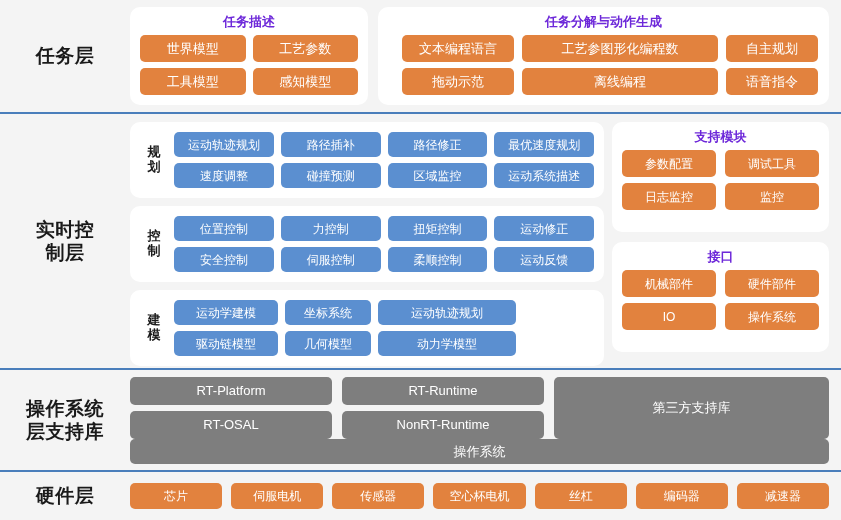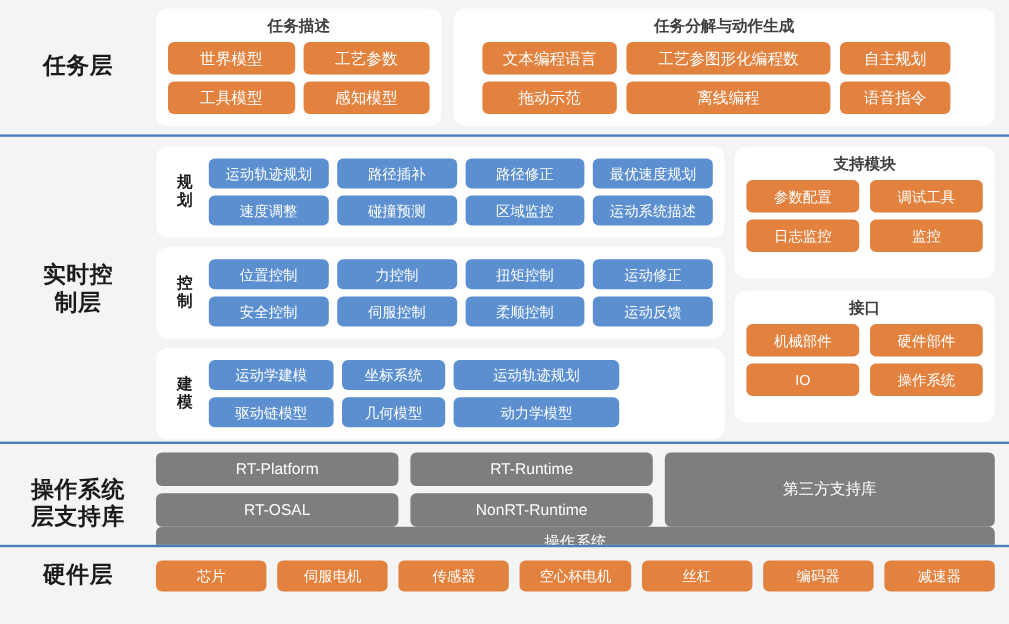--- a/index.html
+++ b/index.html
@@ -54,21 +54,21 @@
   .card {
     background: #ffffff;
     border-radius: 10px;
     box-sizing: border-box;
     padding: 6px 10px 8px 10px;
   }
   .card-title {
     text-align: center;
     font-size: 13px;
     font-weight: bold;
-    color: #404040;
+    color: #6d28d9;
     margin: 2px 0 6px 0;
     line-height: 1.1;
   }
 
   
   .chip {
     border-radius: 5px;
     color: #ffffff;
     font-size: 12px;
     line-height: 1;
@@ -97,21 +97,21 @@
 
   #card-task-desc { width: 238px; height: 98px; }
   #card-task-decomp { flex: 1 1 auto; height: 98px; }
 
   #card-task-desc .chip { height: 27px; width: 116px; font-size: 13px; }
   #card-task-desc .chip-row { justify-content: center; }
 
   #card-task-decomp .chip-row { justify-content: flex-start; gap: 8px; padding-left: 14px; }
   #card-task-decomp .chip { height: 27px; font-size: 13px; }
   #card-task-decomp .chip.w1 { width: 112px; }
-  #card-task-decomp .chip.w2 { width: 170px; }
+  #card-task-decomp .chip.w2 { width: 196px; }
   #card-task-decomp .chip.w3 { width: 92px; }
 
   
   #layer-rt { top: 112px; height: 256px; }
   #layer-rt .layer-body { gap: 8px; padding: 8px 12px 8px 0; }
 
   .rt-left  { flex: 0 0 474px; display: flex; flex-direction: column; gap: 8px; }
   .rt-right { flex: 1 1 auto; display: flex; flex-direction: column; gap: 10px; }
 
   .group-card {
@@ -162,21 +162,21 @@
   .os-col { display: flex; flex-direction: column; gap: 6px; }
   .os-col-a { flex: 0 0 202px; }
   .os-col-b { flex: 0 0 202px; }
   .os-col-c { flex: 1 1 auto; }
   .os-top .chip { height: 28px; font-size: 13px; }
   .os-col-c .chip { height: 62px; font-size: 13px; }
   .os-bottom { width: 100%; }
   .os-bottom .chip { height: 25px; width: 100%; font-size: 13px; }
 
   
-  #layer-hw { top: 454px; height: 50px; }
+  #layer-hw { top: 470px; height: 50px; }
   #layer-hw .layer-body {
     align-items: center;
     height: 100%;
     gap: 9px;
     padding-right: 12px;
   }
   #layer-hw .chip { height: 26px; flex: 1 1 0; font-size: 12px; }
 </style>
 </head>
 <body>

